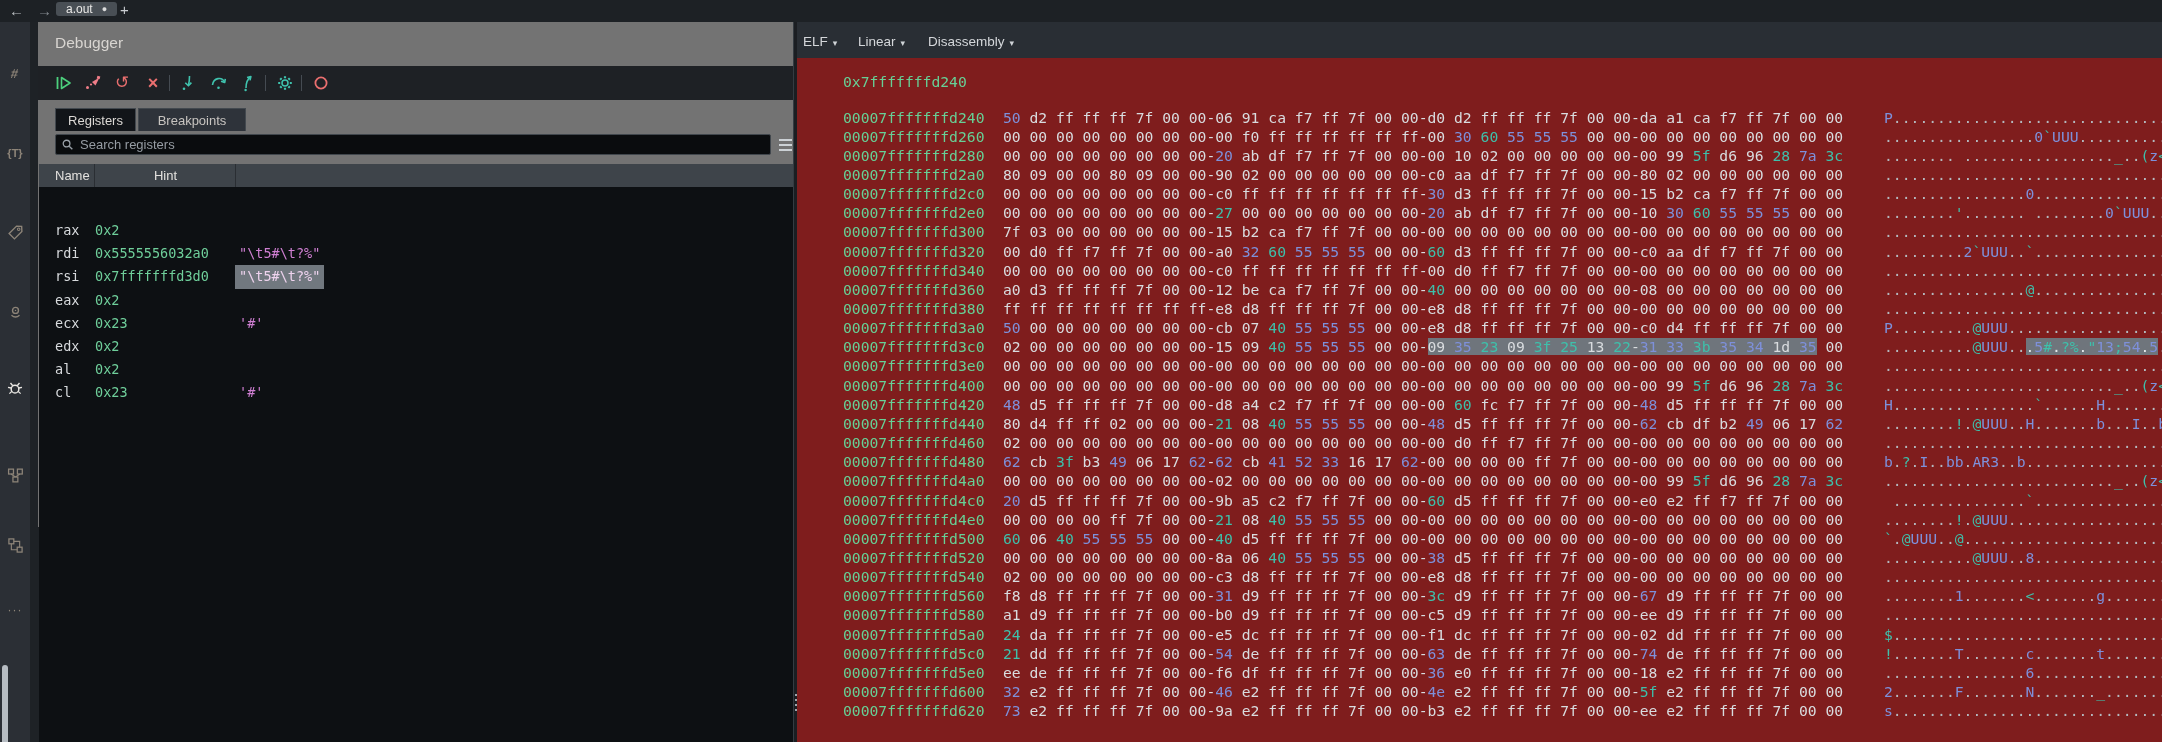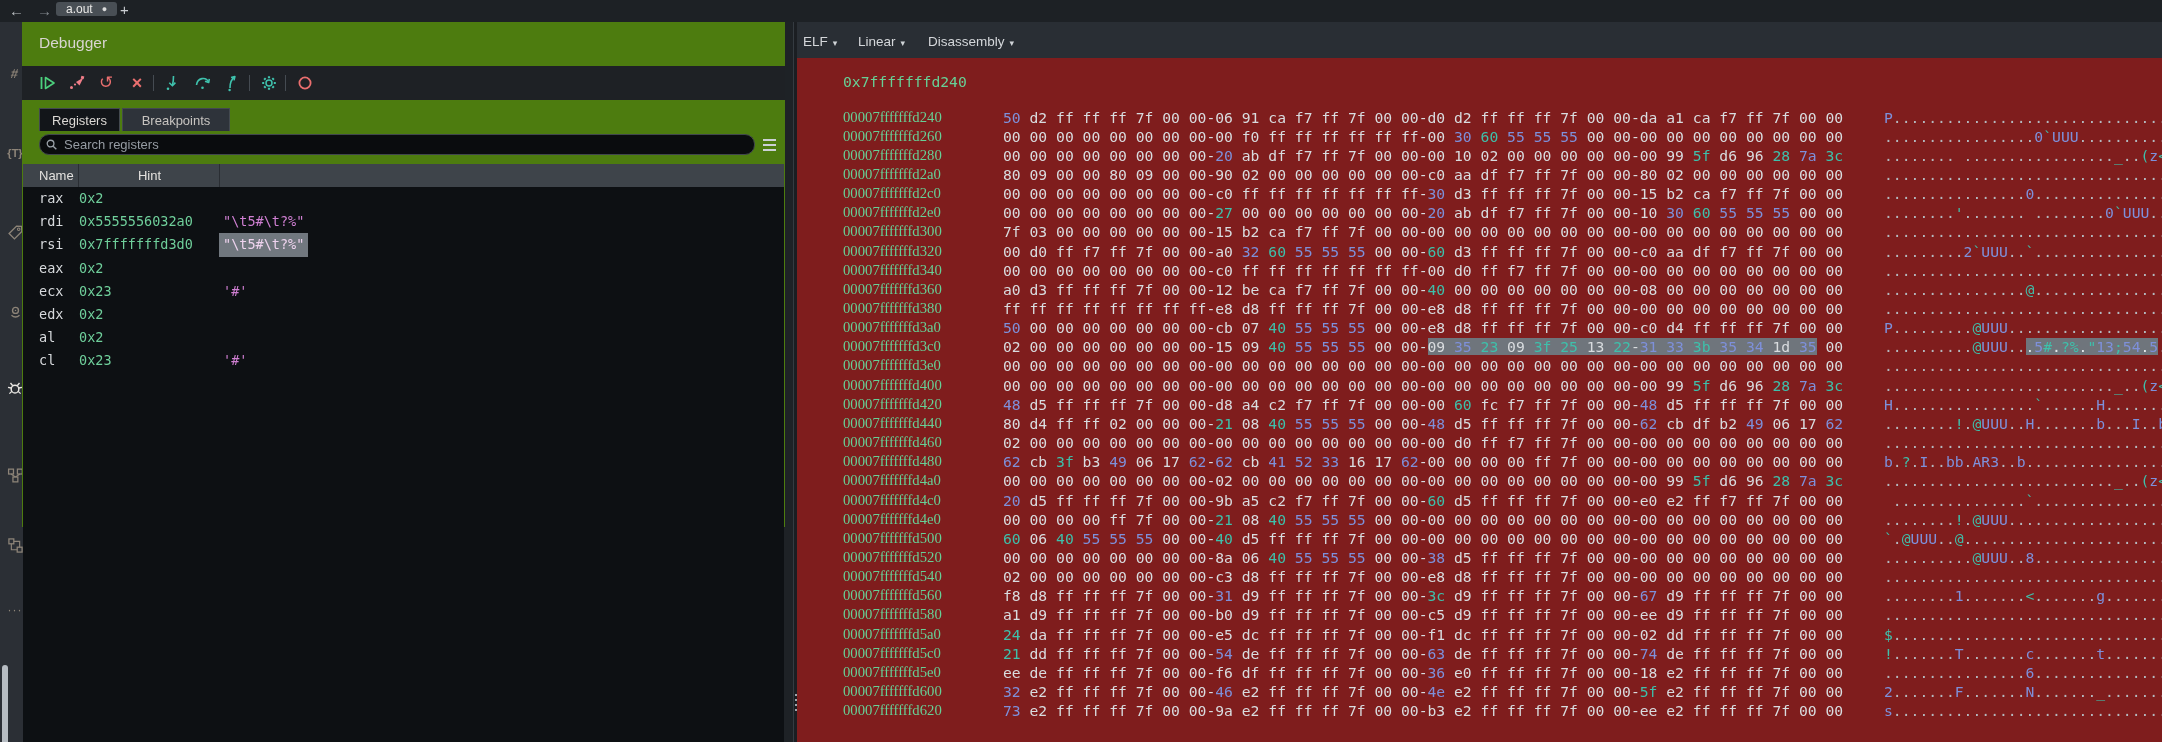--- a/index.html
+++ b/index.html
@@ -15,68 +15,68 @@
   #tab .moddot{font-size:9px;color:#dcdcdc;line-height:18px;}
   .plus{position:absolute;left:120px;top:0;height:22px;line-height:20px;font-size:15px;color:#c9cdd1;}
   
   #sidebar{position:absolute;left:0;top:22px;width:30px;height:720px;background:#2b2f35;}
   .sideitem{position:absolute;left:0;width:30px;height:26px;display:flex;align-items:center;justify-content:center;color:#8d8478;}
   .sideitem svg{display:block;}
   .sideitem.active{color:#e9e7e3;}
   .sideglyph{font-size:13px;font-weight:bold;}
   #side-scroll{position:absolute;left:2px;top:643px;width:6px;height:99px;background:#b6bcc2;border-radius:3px;}
   
-  #dbg{position:absolute;left:22px;top:22px;width:763px;height:505px;background:#4d7c0f;}
+  #dbg{position:absolute;left:38px;top:22px;width:763px;height:505px;background:#737373;}
   #dbg-title{position:absolute;left:17px;top:12px;font-size:15.5px;color:#d8d5d1;}
   #dbg-toolbar{position:absolute;left:0;top:44px;width:763px;height:34px;background:#1e2125;}
   .tbtn{position:absolute;top:7px;width:20px;height:20px;display:flex;align-items:center;justify-content:center;}
   .tsep{position:absolute;top:9px;width:1px;height:16px;background:#454b52;}
   .ticon-restart{font-size:17px;color:#ea6f6f;line-height:20px;}
   .ticon-x{font-size:18px;color:#ea6f6f;font-weight:bold;line-height:20px;}
   
   .dtab{position:absolute;top:86px;height:23px;line-height:23px;font-size:13px;text-align:center;
         border:1px solid #43494f;border-bottom:none;color:#c7c4c0;background:#2e333a;box-sizing:border-box;}
   .dtab.active{background:#121519;color:#dcd9d5;}
   
   #searchbox{position:absolute;left:17px;top:112px;width:716px;height:21px;background:#0a0c0e;
-             border:1px solid #41474d;border-radius:10px;box-sizing:border-box;display:flex;align-items:center;}
+             border:1px solid #41474d;border-radius:2px;box-sizing:border-box;display:flex;align-items:center;}
   #searchbox svg{margin:0 4px 0 5px;flex:none;}
   #searchbox input{background:transparent;border:none;outline:none;color:#c8ccd0;font-size:13px;
                    font-family:"Liberation Sans",sans-serif;width:100%;}
   #searchbox input::placeholder{color:#969ca3;}
   #hamburger{position:absolute;left:736px;top:112px;width:22px;height:21px;display:flex;flex-direction:column;
              justify-content:center;gap:3px;align-items:center;}
   #hamburger .hl{width:13px;height:2px;background:#ccd1d5;}
   
   #regtable{position:absolute;left:1px;top:142px;width:761px;height:578px;background:#0d1013;}
   #reghead{position:absolute;left:0;top:0;width:761px;height:23px;background:#3e444a;font-size:13px;color:#e3e1de;}
   #reghead .hname{position:absolute;left:16px;top:0;line-height:23px;}
   #reghead .hvalue{position:absolute;left:56px;top:0;width:141px;text-align:center;line-height:23px;}
   #reghead .hhint{position:absolute;left:199px;top:0;width:525px;text-align:center;line-height:23px;font-weight:bold;}
   #reghead .hdiv{position:absolute;top:0;width:1px;height:23px;background:#2a2e33;}
-  .regrow{position:absolute;left:0;width:761px;height:23.2px;font-family:"DejaVu Sans Mono",monospace;font-size:13.5px;}
+  .regrow{position:absolute;left:0;width:761px;height:23.2px;font-family:"DejaVu Sans Mono",monospace;font-size:13.5px;margin-top:32px;}
   .regrow .rname{position:absolute;left:16px;top:0;line-height:23.2px;color:#d7dadd;}
   .regrow .rvalue{position:absolute;left:56px;top:0;line-height:23.2px;color:#6fcf9b;}
   .regrow .rhint{position:absolute;left:196px;top:0;line-height:23.2px;color:#cf7fd2;padding:0 4px;}
   .regrow .rhint.sel{background:#71787f;color:#eed3ee;}
   
   #splitter{position:absolute;left:793px;top:22px;width:4px;height:720px;background:#1b1e22;border-left:1px solid #353b41;box-sizing:border-box;}
   #splitter .dots{position:absolute;left:1px;top:672px;display:flex;flex-direction:column;gap:3px;}
   #splitter .dots i{width:2px;height:2px;background:#9fa6ad;display:block;}
   
   #hex{position:absolute;left:797px;top:22px;width:1365px;height:720px;background:#7f1d1d;overflow:hidden;}
   #hexmenu{position:absolute;left:0;top:0;width:1365px;height:36px;background:#292e34;}
   .hmenu{position:absolute;top:0;height:36px;line-height:40px;font-size:13.5px;color:#d4d7da;}
   .hmenu .caret{font-size:9px;margin-left:5px;color:#cfd3d7;}
   #hexlabel{position:absolute;left:46px;top:51px;font-family:"DejaVu Sans Mono",monospace;
             font-size:14.7px;color:#67d096;}
   #hexrows{position:absolute;left:0;top:85.5px;width:1365px;}
   .hexrow{position:absolute;left:0;width:1365px;height:19.15px;font-family:"DejaVu Sans Mono",monospace;
           font-size:14.7px;line-height:19.15px;white-space:pre;}
-  .hexrow .addr{position:absolute;left:46px;color:#67d096;font-family:Liberation Serif, serif;}
+  .hexrow .addr{position:absolute;left:46px;color:#67d096;}
   .hexrow .bytes{position:absolute;left:206px;color:#d9dcdf;}
   .hexrow .ascii{position:absolute;left:1087px;color:#d9dcdf;}
   .cb{color:#7e90da;}       
   .ct{color:#3ec0ab;}       
   .cd{color:#b4b9bf;}       
   .sel{background:#6f757c;}
   .sel.cd{color:#e3e6e9;}
 </style>
 </head>
 <body>

